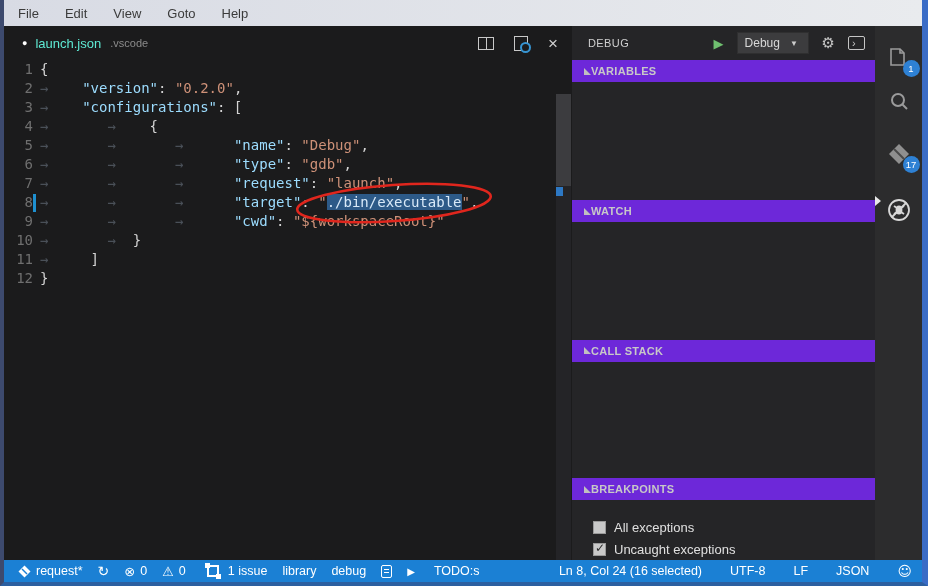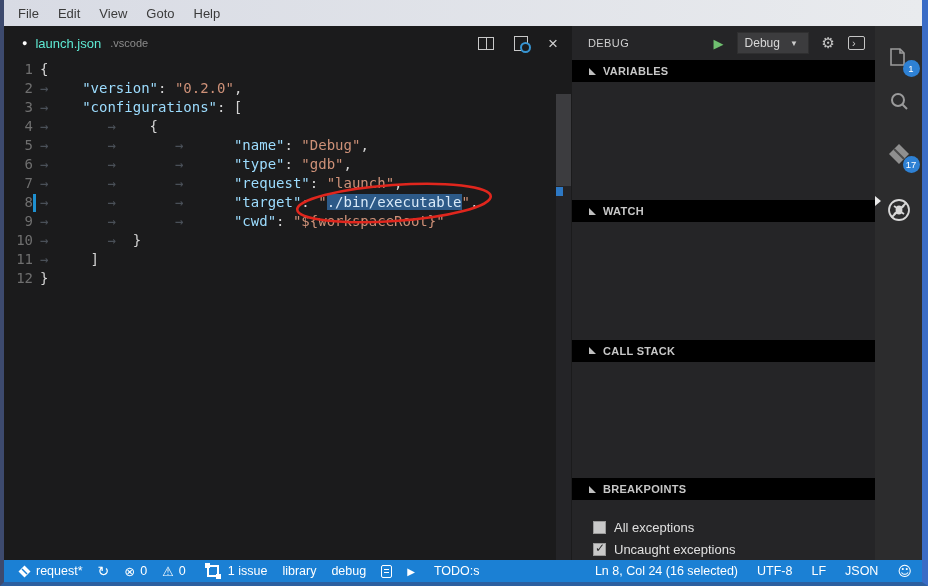--- a/index.html
+++ b/index.html
@@ -7,21 +7,21 @@
   body {
     font-family:"Liberation Sans","DejaVu Sans",sans-serif;
     background:#1b1b1c;
     display:flex; flex-direction:column;
     border-left:4px solid #3d4a6e;
     border-right:6px solid #3a6cc6;
     border-bottom:4px solid #2c5fa0;
   }
   
   .menubar { height:26px; flex:0 0 26px; background:linear-gradient(to right,#d8dbe4,#e9ebee);
-    display:flex; align-items:center; padding-left:14px; gap:19px;
+    display:flex; align-items:center; padding-left:14px; gap:26px;
     font-size:13px; color:#3b3b3b; }
   .menubar span { cursor:default; }
   
   .main { flex:1; display:flex; min-height:0; }
   
   .editor-col { width:568px; flex:0 0 568px; background:#1b1b1c; position:relative; display:flex; flex-direction:column; }
   .tabbar { height:34px; flex:0 0 34px; display:flex; align-items:center; padding:0 14px 0 18px; }
   .dirty { color:#ffffff; font-size:9px; margin-right:8px; }
   .tab-name { color:#5eead4; font-size:13px; }
   .tab-folder { color:#8b8b8b; font-size:11px; margin-left:9px; }
@@ -53,43 +53,43 @@
   .sb-header { height:34px; flex:0 0 34px; display:flex; align-items:center; padding:0 10px 0 16px; }
   .sb-title { font-size:11px; color:#cfcfcf; letter-spacing:0.4px; }
   .sb-header-actions { margin-left:auto; display:flex; align-items:center; gap:13px; }
   .play-glyph { color:#6fbf6f; font-size:13px; }
   .cfg-dropdown { background:#3c3c3e; border:1px solid #2f2f30; height:22px; min-width:72px;
     display:flex; align-items:center; padding:0 7px; gap:10px; color:#d8d8d8; font-size:12px; }
   .cfg-caret { font-size:8px; color:#cccccc; }
   .gear-glyph { color:#c5c5c5; font-size:15px; }
   .console-icon { width:17px; height:14px; border:1px solid #c5c5c5; border-radius:2px;
     color:#c5c5c5; font-size:11px; line-height:12px; padding-left:3px; }
-  .section-hd { height:22px; flex:0 0 22px; background:#000000; display:flex; align-items:center;
-    padding-left:17px; gap:7px; font-size:11px; font-weight:bold; color:#c8c8c8; letter-spacing:0.3px; }
+  .section-hd { height:22px; flex:0 0 22px; background:#6d28d9; display:flex; align-items:center;
+    padding-left:12px; font-size:11px; font-weight:bold; color:#c8c8c8; letter-spacing:0.3px; }
   .twistie { width:0; height:0; border-bottom:7px solid #c0c0c0; border-right:7px solid transparent; }
   .section-bd { background:#252527; }
   .bd-variables { height:123px; } .bd-watch { height:122px; } .bd-callstack { height:121px; }
   .bd-breakpoints { flex:1; padding-top:16px; }
   .bp-row { display:flex; align-items:center; gap:8px; padding-left:21px; height:22px; color:#e0e0e0; font-size:13px; }
   .bp-box { width:13px; height:13px; background:#c9c9c9; border:1px solid #9a9a9a; position:relative; }
   .bp-box.checked::after { content:"✓"; position:absolute; left:1px; top:-3px; color:#2b2b2b; font-size:12px; font-weight:bold; }
   
   .activitybar { width:47px; flex:0 0 47px; background:#2c2c2d; position:relative;
     display:flex; flex-direction:column; align-items:center; padding-top:17px; }
   .act-item { position:relative; width:30px; height:30px; margin-bottom:14px;
     display:flex; align-items:center; justify-content:center; }
   .badge { position:absolute; right:-6px; bottom:-4px; min-width:17px; height:17px; border-radius:50%;
     background:#2e81d4; color:#ffffff; font-size:9.5px; display:flex; align-items:center; justify-content:center; }
   .active-arrow { position:absolute; left:0; top:170px; width:0; height:0;
     border-left:6px solid #e8e8e8; border-top:5px solid transparent; border-bottom:5px solid transparent; }
   
   .statusbar { height:22px; flex:0 0 22px; background:#1b80d4; color:#ffffff;
     display:flex; align-items:center; font-size:12.5px; padding:0 10px 0 14px; }
   .st-group { display:flex; align-items:center; gap:15px; }
-  .st-right { margin-left:auto; display:flex; align-items:center; gap:19px; }
+  .st-right { margin-left:auto; display:flex; align-items:center; gap:28px; }
   .st-item { display:flex; align-items:center; gap:5px; }
   .st-glyph { font-family:"DejaVu Sans",sans-serif; font-size:12px; }
   .icon-doc { width:11px; height:13px; border:1px solid #ffffff; border-radius:2px; position:relative; }
   .icon-doc::before { content:""; position:absolute; left:2px; top:3px; right:2px; height:1px; background:#fff; box-shadow:0 3px 0 #fff; }
   .icon-issues { width:12px; height:12px; border:2px solid #ffffff; position:relative; }
   .icon-issues::before { content:""; position:absolute; left:-4px; top:-4px; width:5px; height:5px; background:#fff; }
   .icon-issues::after  { content:""; position:absolute; right:-4px; bottom:-4px; width:5px; height:5px; background:#fff; }
   .icon-clock { width:12px; height:12px; border:1.5px solid #ffffff; border-radius:50%; position:relative; }
   .icon-clock::before { content:""; position:absolute; left:4px; top:2px; width:1.5px; height:4px; background:#fff; }
   .icon-clock::after  { content:""; position:absolute; left:4px; top:5px; width:4px; height:1.5px; background:#fff; }

